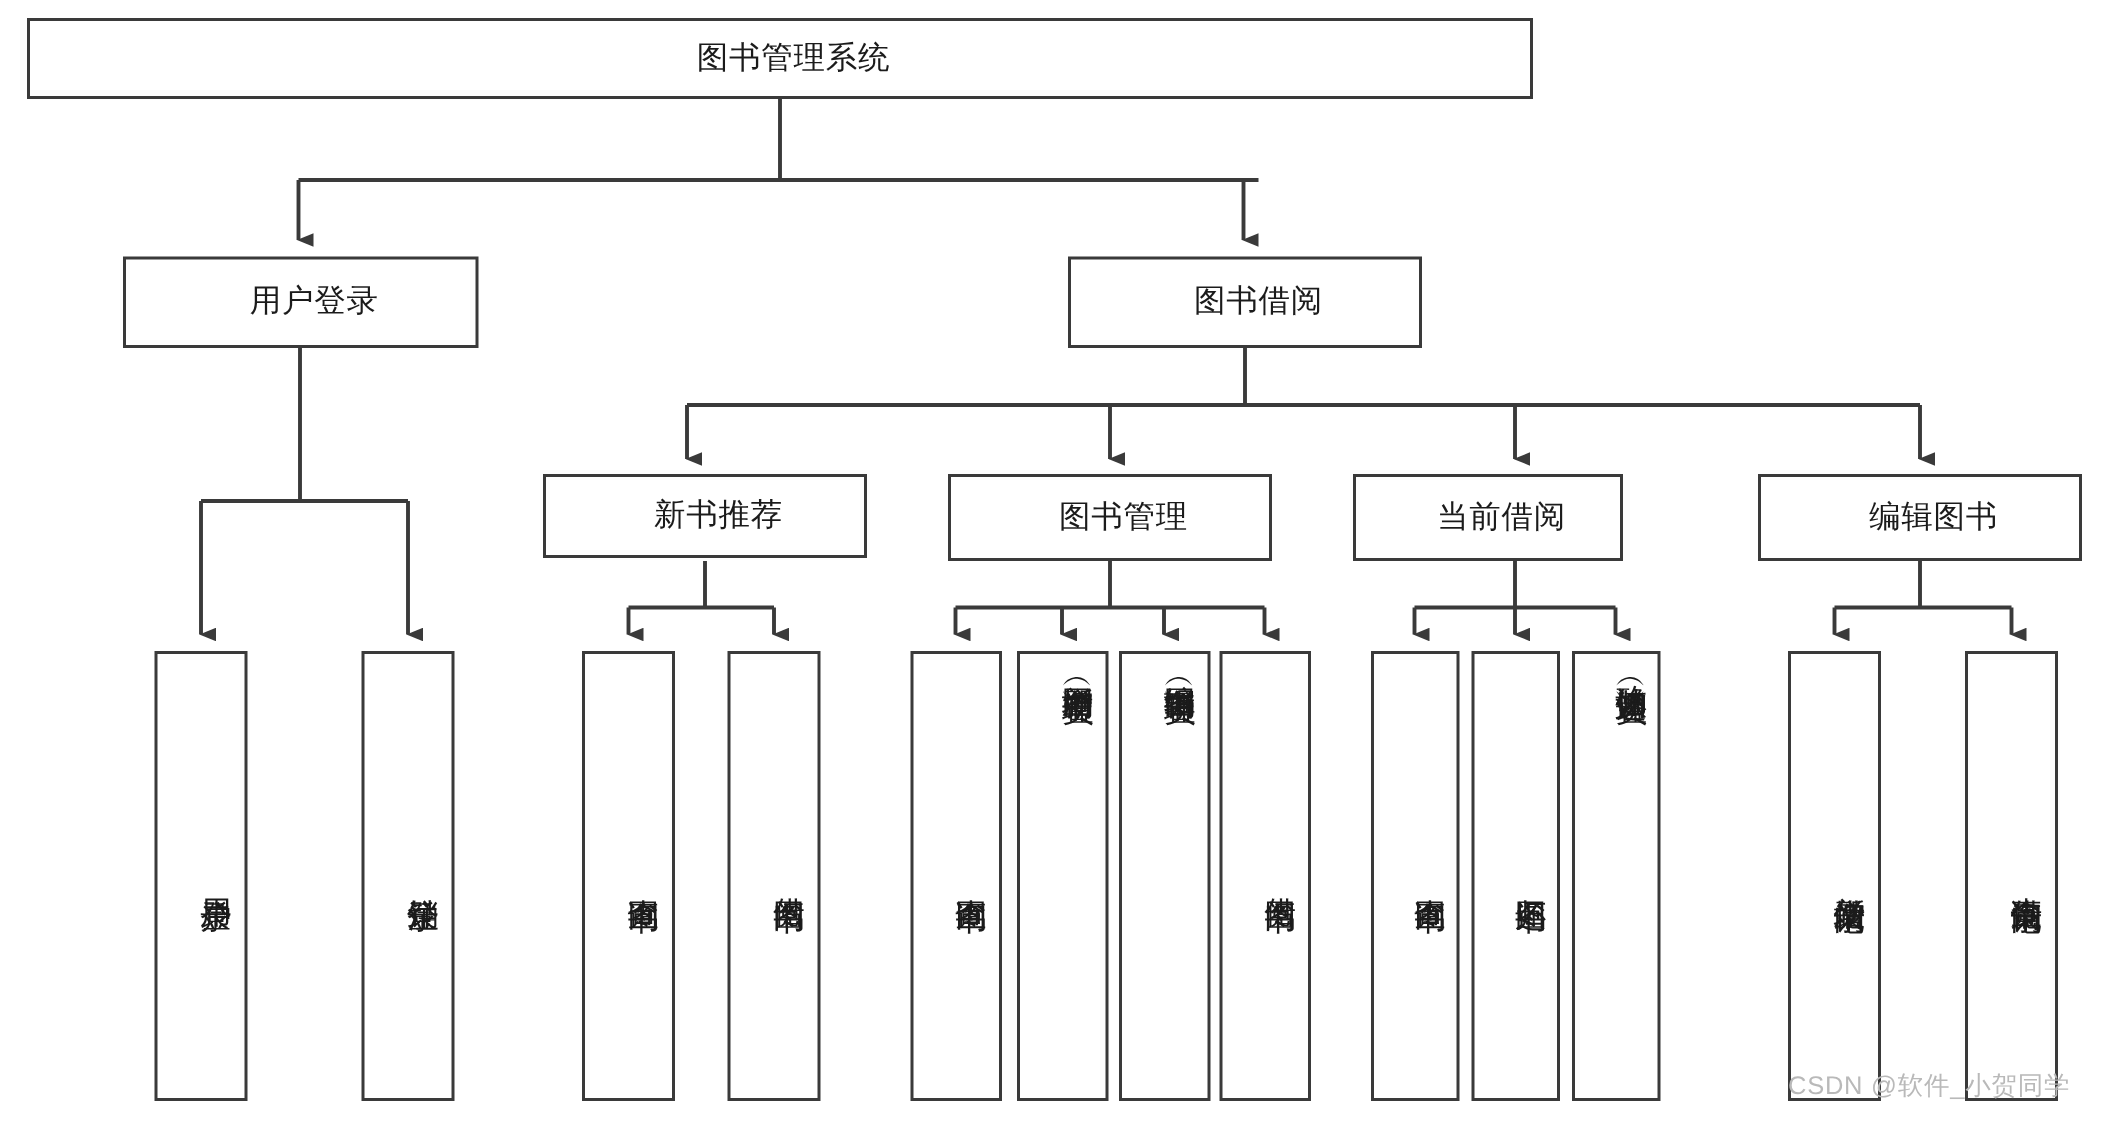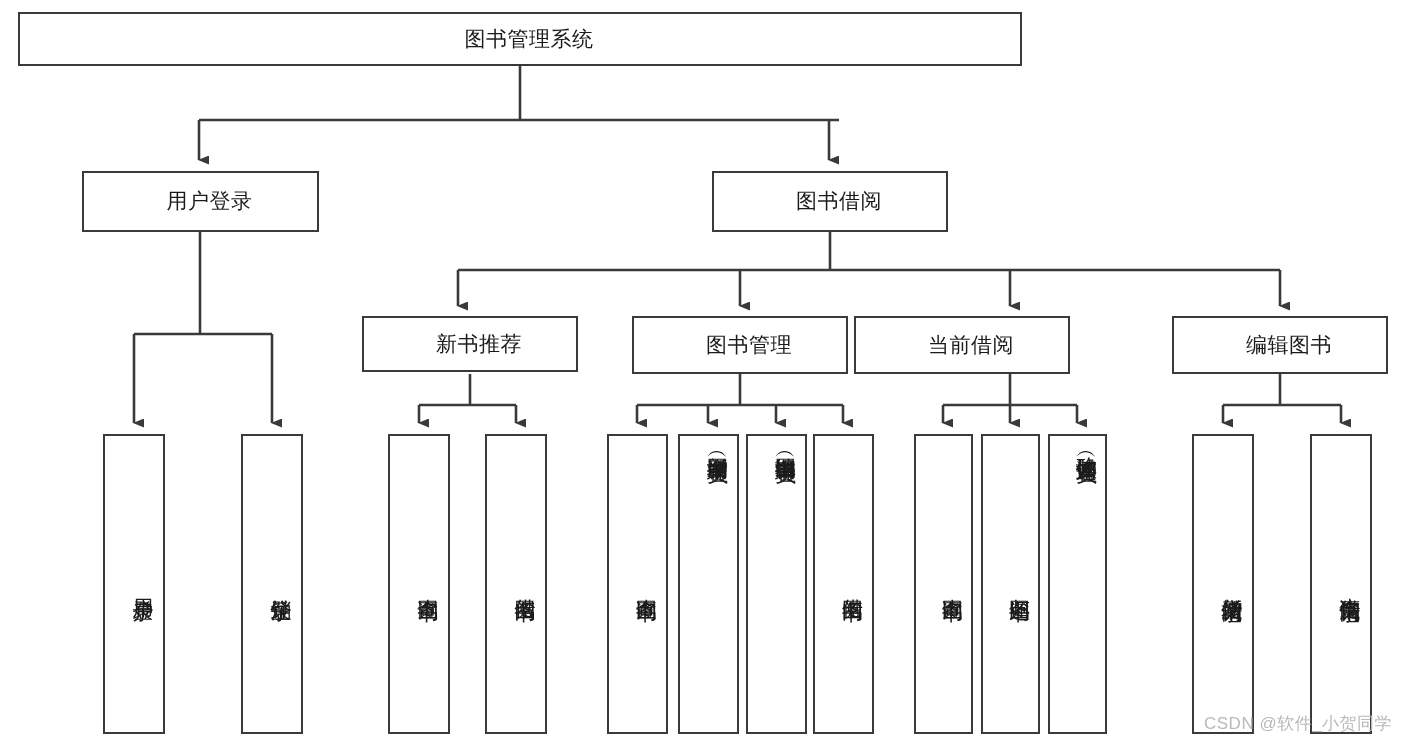--- a/index.html
+++ b/index.html
@@ -59,21 +59,20 @@
     padding-top: 0;
   }
   .watermark {
     position: absolute;
     left: 1192px;
     top: 712px;
     font-size: 17px;
     color: #b9b9b9;
     white-space: nowrap;
     letter-spacing: 0.5px;
-    padding-left: 12px;
   }
 </style>
 </head>
 <body>
 
 <div id="canvas">
 
   <svg class="edges" viewBox="0 0 1405 747" xmlns="http://www.w3.org/2000/svg">
     <defs>
       <marker id="arrowhead" markerWidth="9" markerHeight="11" refX="4.5" refY="10" orient="auto" markerUnits="userSpaceOnUse">
@@ -135,21 +134,21 @@
   <div class="node" id="node-l2-1" style="left: 712px; top: 171px; width: 236px; height: 61px;">
     <span class="lbl">图书借阅</span>
   </div>
 
   <div class="node" id="node-l3-0" style="left: 362px; top: 316px; width: 216px; height: 56px;">
     <span class="lbl">新书推荐</span>
   </div>
   <div class="node" id="node-l3-1" style="left: 632px; top: 316px; width: 216px; height: 58px;">
     <span class="lbl">图书管理</span>
   </div>
-  <div class="node" id="node-l3-2" style="left: 854px; top: 316px; width: 216px; height: 58px;">
+  <div class="node" id="node-l3-2" style="left: 902px; top: 316px; width: 180px; height: 58px;">
     <span class="lbl">当前借阅</span>
   </div>
   <div class="node" id="node-l3-3" style="left: 1172px; top: 316px; width: 216px; height: 58px;">
     <span class="lbl">编辑图书</span>
   </div>
 
   <div class="node vertical centered" id="node-leaf-0" style="left: 103px; top: 434px; width: 62px; height: 300px;">
     <span class="lbl">用户登录</span>
   </div>
   <div class="node vertical centered" id="node-leaf-1" style="left: 241px; top: 434px; width: 62px; height: 300px;">

